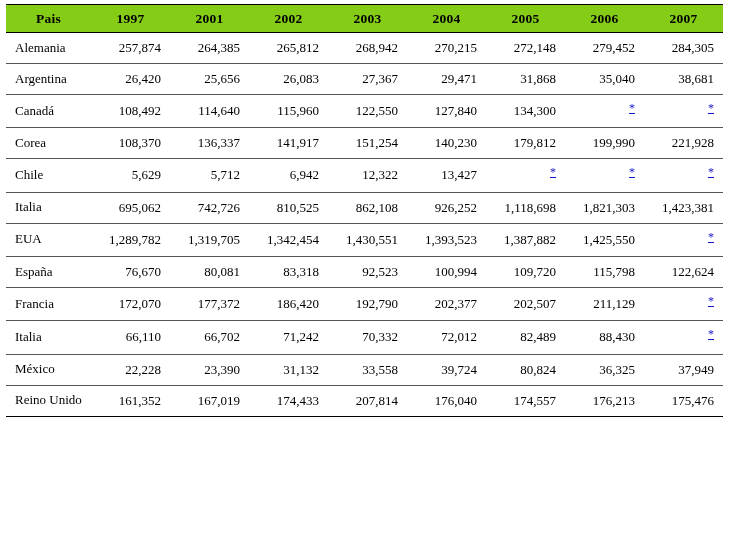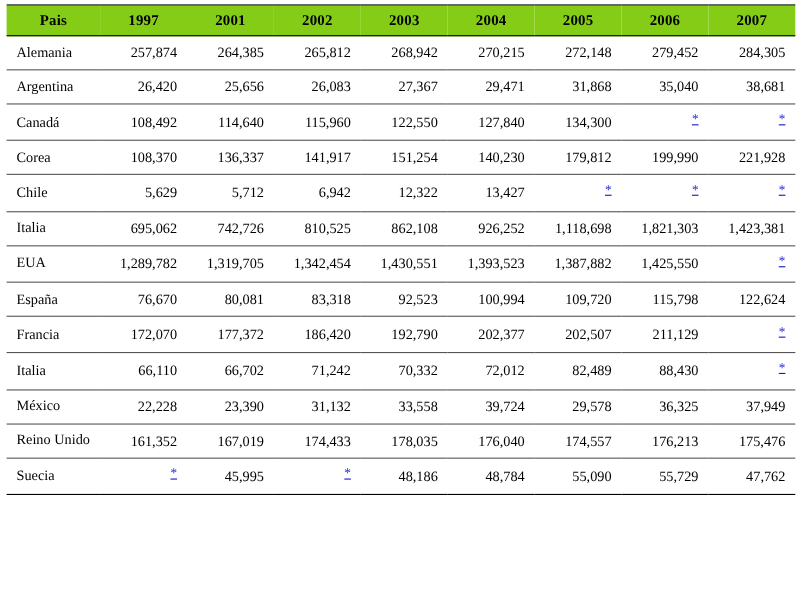--- a/index.html
+++ b/index.html
@@ -218,41 +218,30 @@
           <td class="num">88,430</td>
           <td class="num star-cell"><span class="star">*</span></td>
         </tr>
         <tr>
           <td class="country">México</td>
           <td class="num">22,228</td>
           <td class="num">23,390</td>
           <td class="num">31,132</td>
           <td class="num">33,558</td>
           <td class="num">39,724</td>
-          <td class="num">29,578</td>
+          <td class="num">80,824</td>
           <td class="num">36,325</td>
           <td class="num">37,949</td>
         </tr>
         <tr>
           <td class="country">Reino Unido</td>
           <td class="num">161,352</td>
           <td class="num">167,019</td>
           <td class="num">174,433</td>
-          <td class="num">178,035</td>
+          <td class="num">207,814</td>
           <td class="num">176,040</td>
           <td class="num">174,557</td>
           <td class="num">176,213</td>
           <td class="num">175,476</td>
-        </tr>
-        <tr>
-          <td class="country">Suecia</td>
-          <td class="num star-cell"><span class="star">*</span></td>
-          <td class="num">45,995</td>
-          <td class="num star-cell"><span class="star">*</span></td>
-          <td class="num">48,186</td>
-          <td class="num">48,784</td>
-          <td class="num">55,090</td>
-          <td class="num">55,729</td>
-          <td class="num">47,762</td>
         </tr>
       </tbody>
   </table>
 </div>
 
 </body></html>

